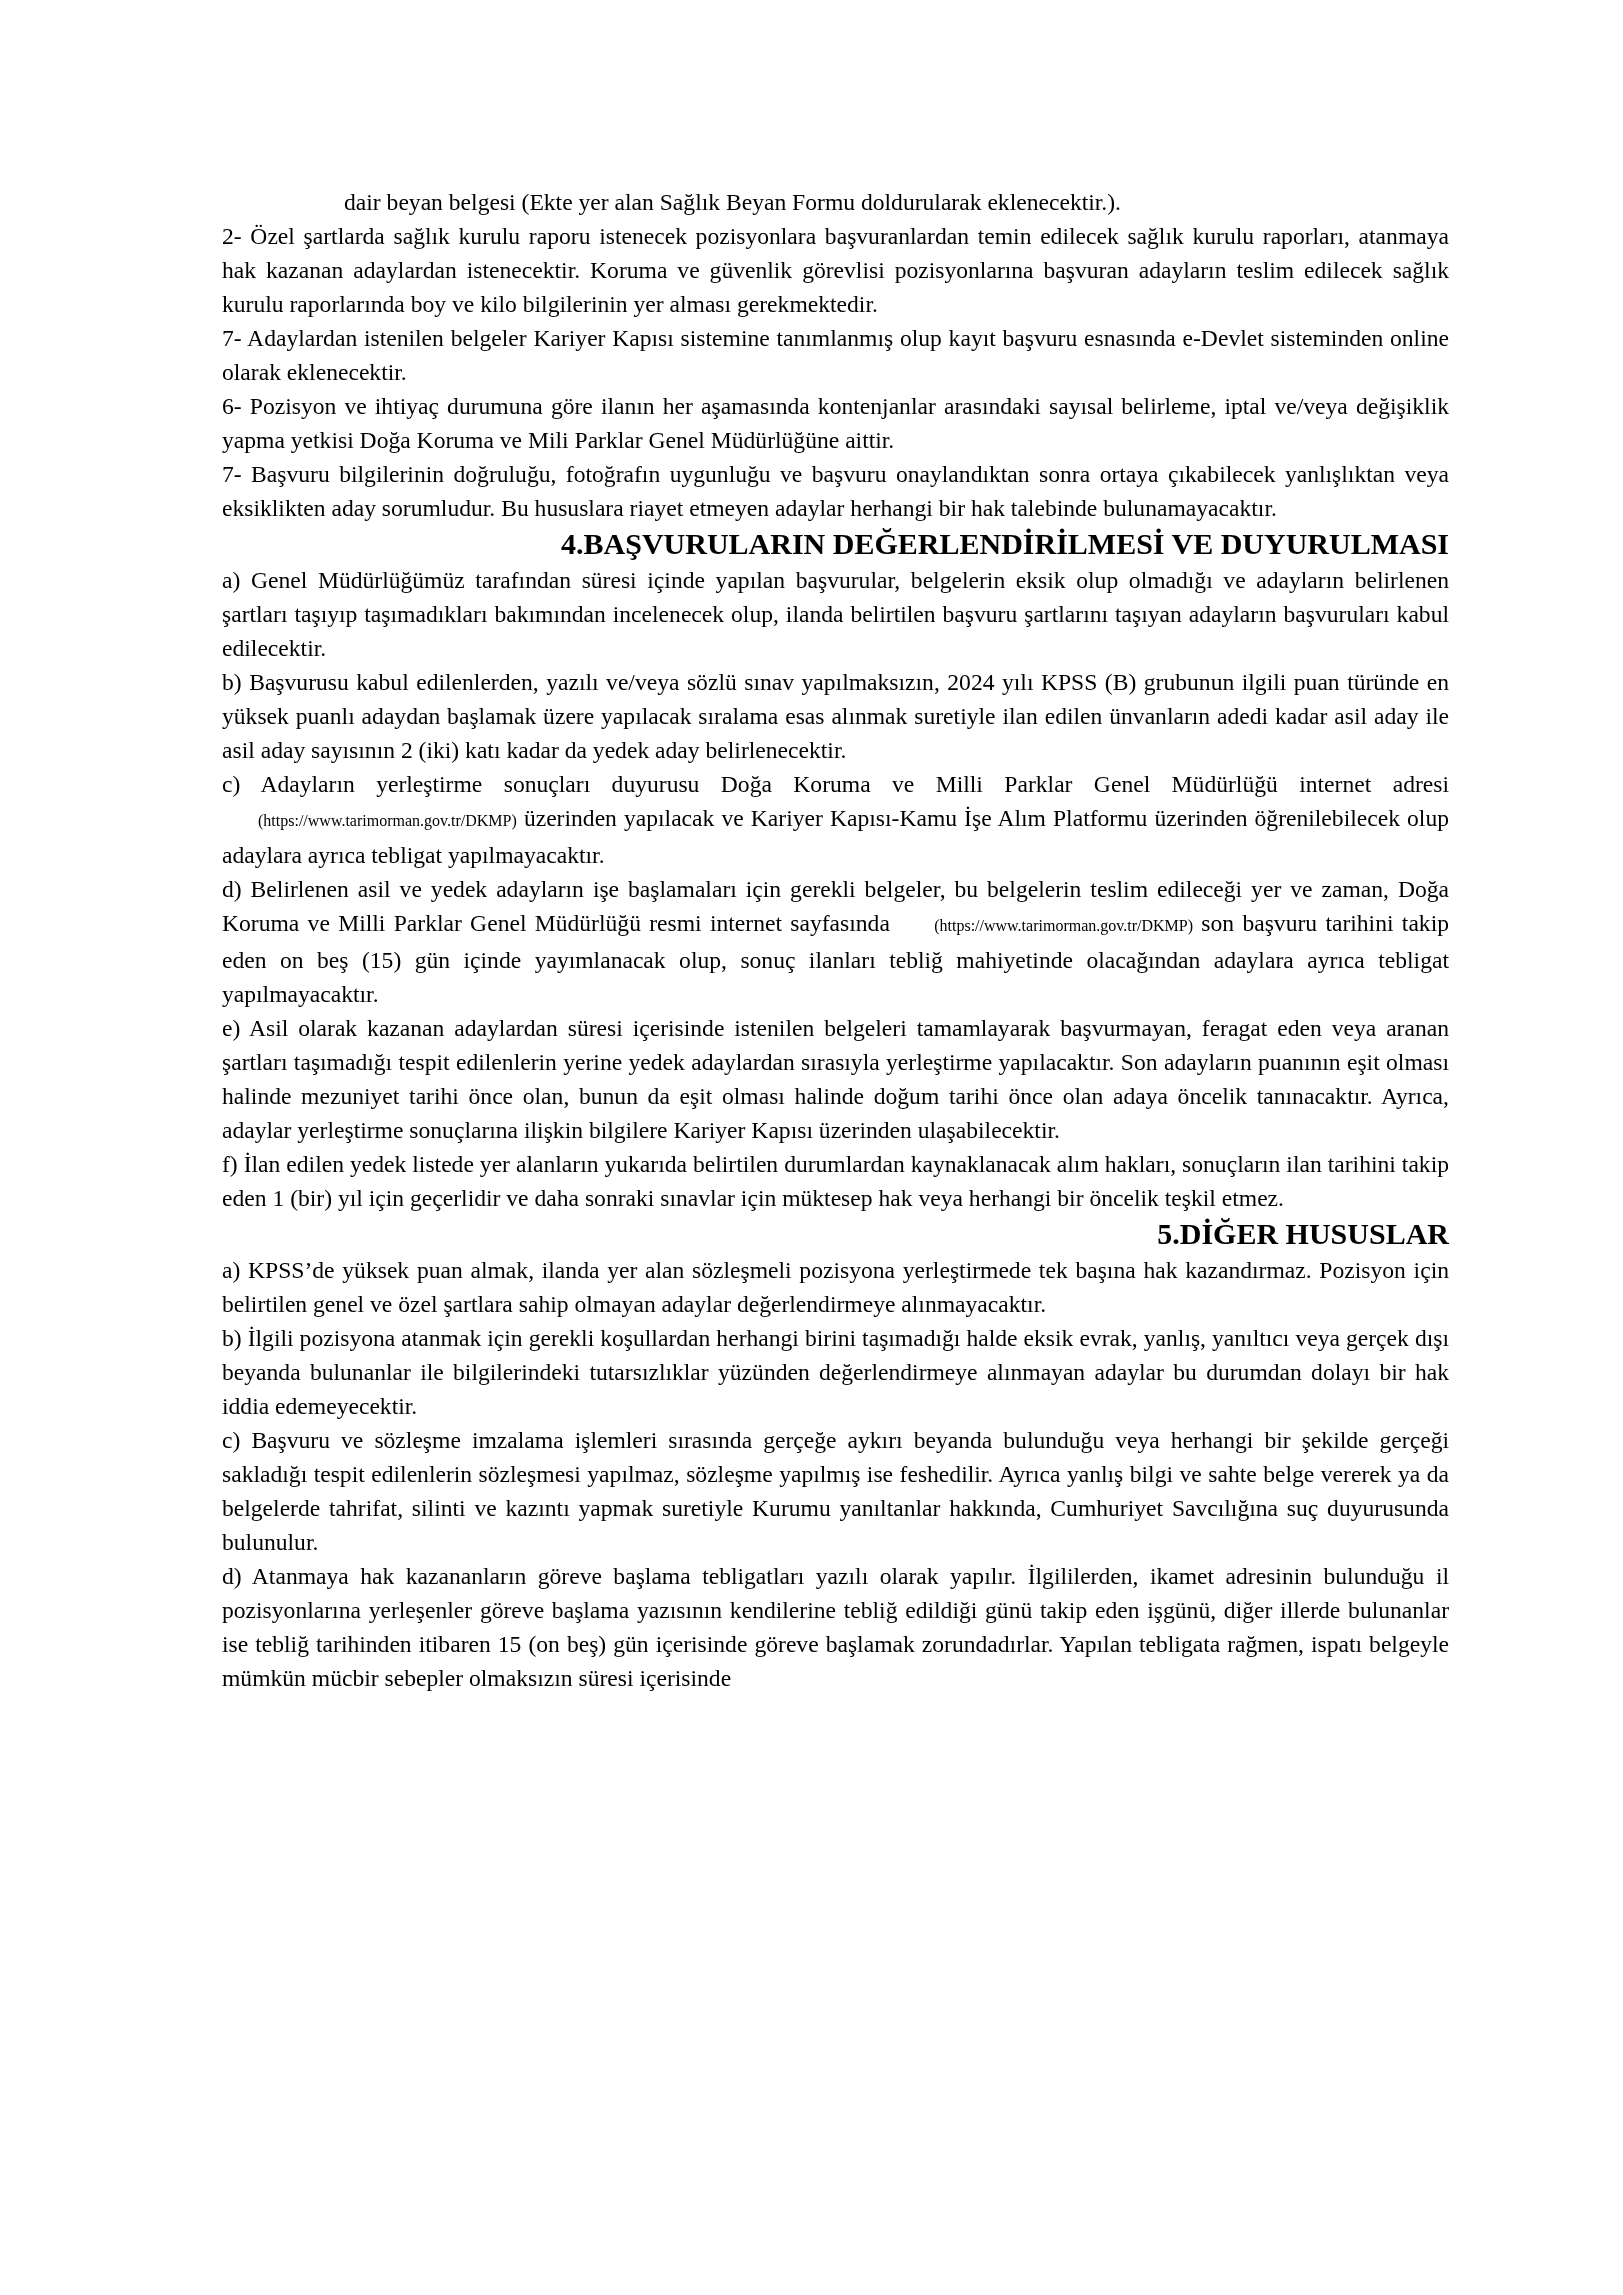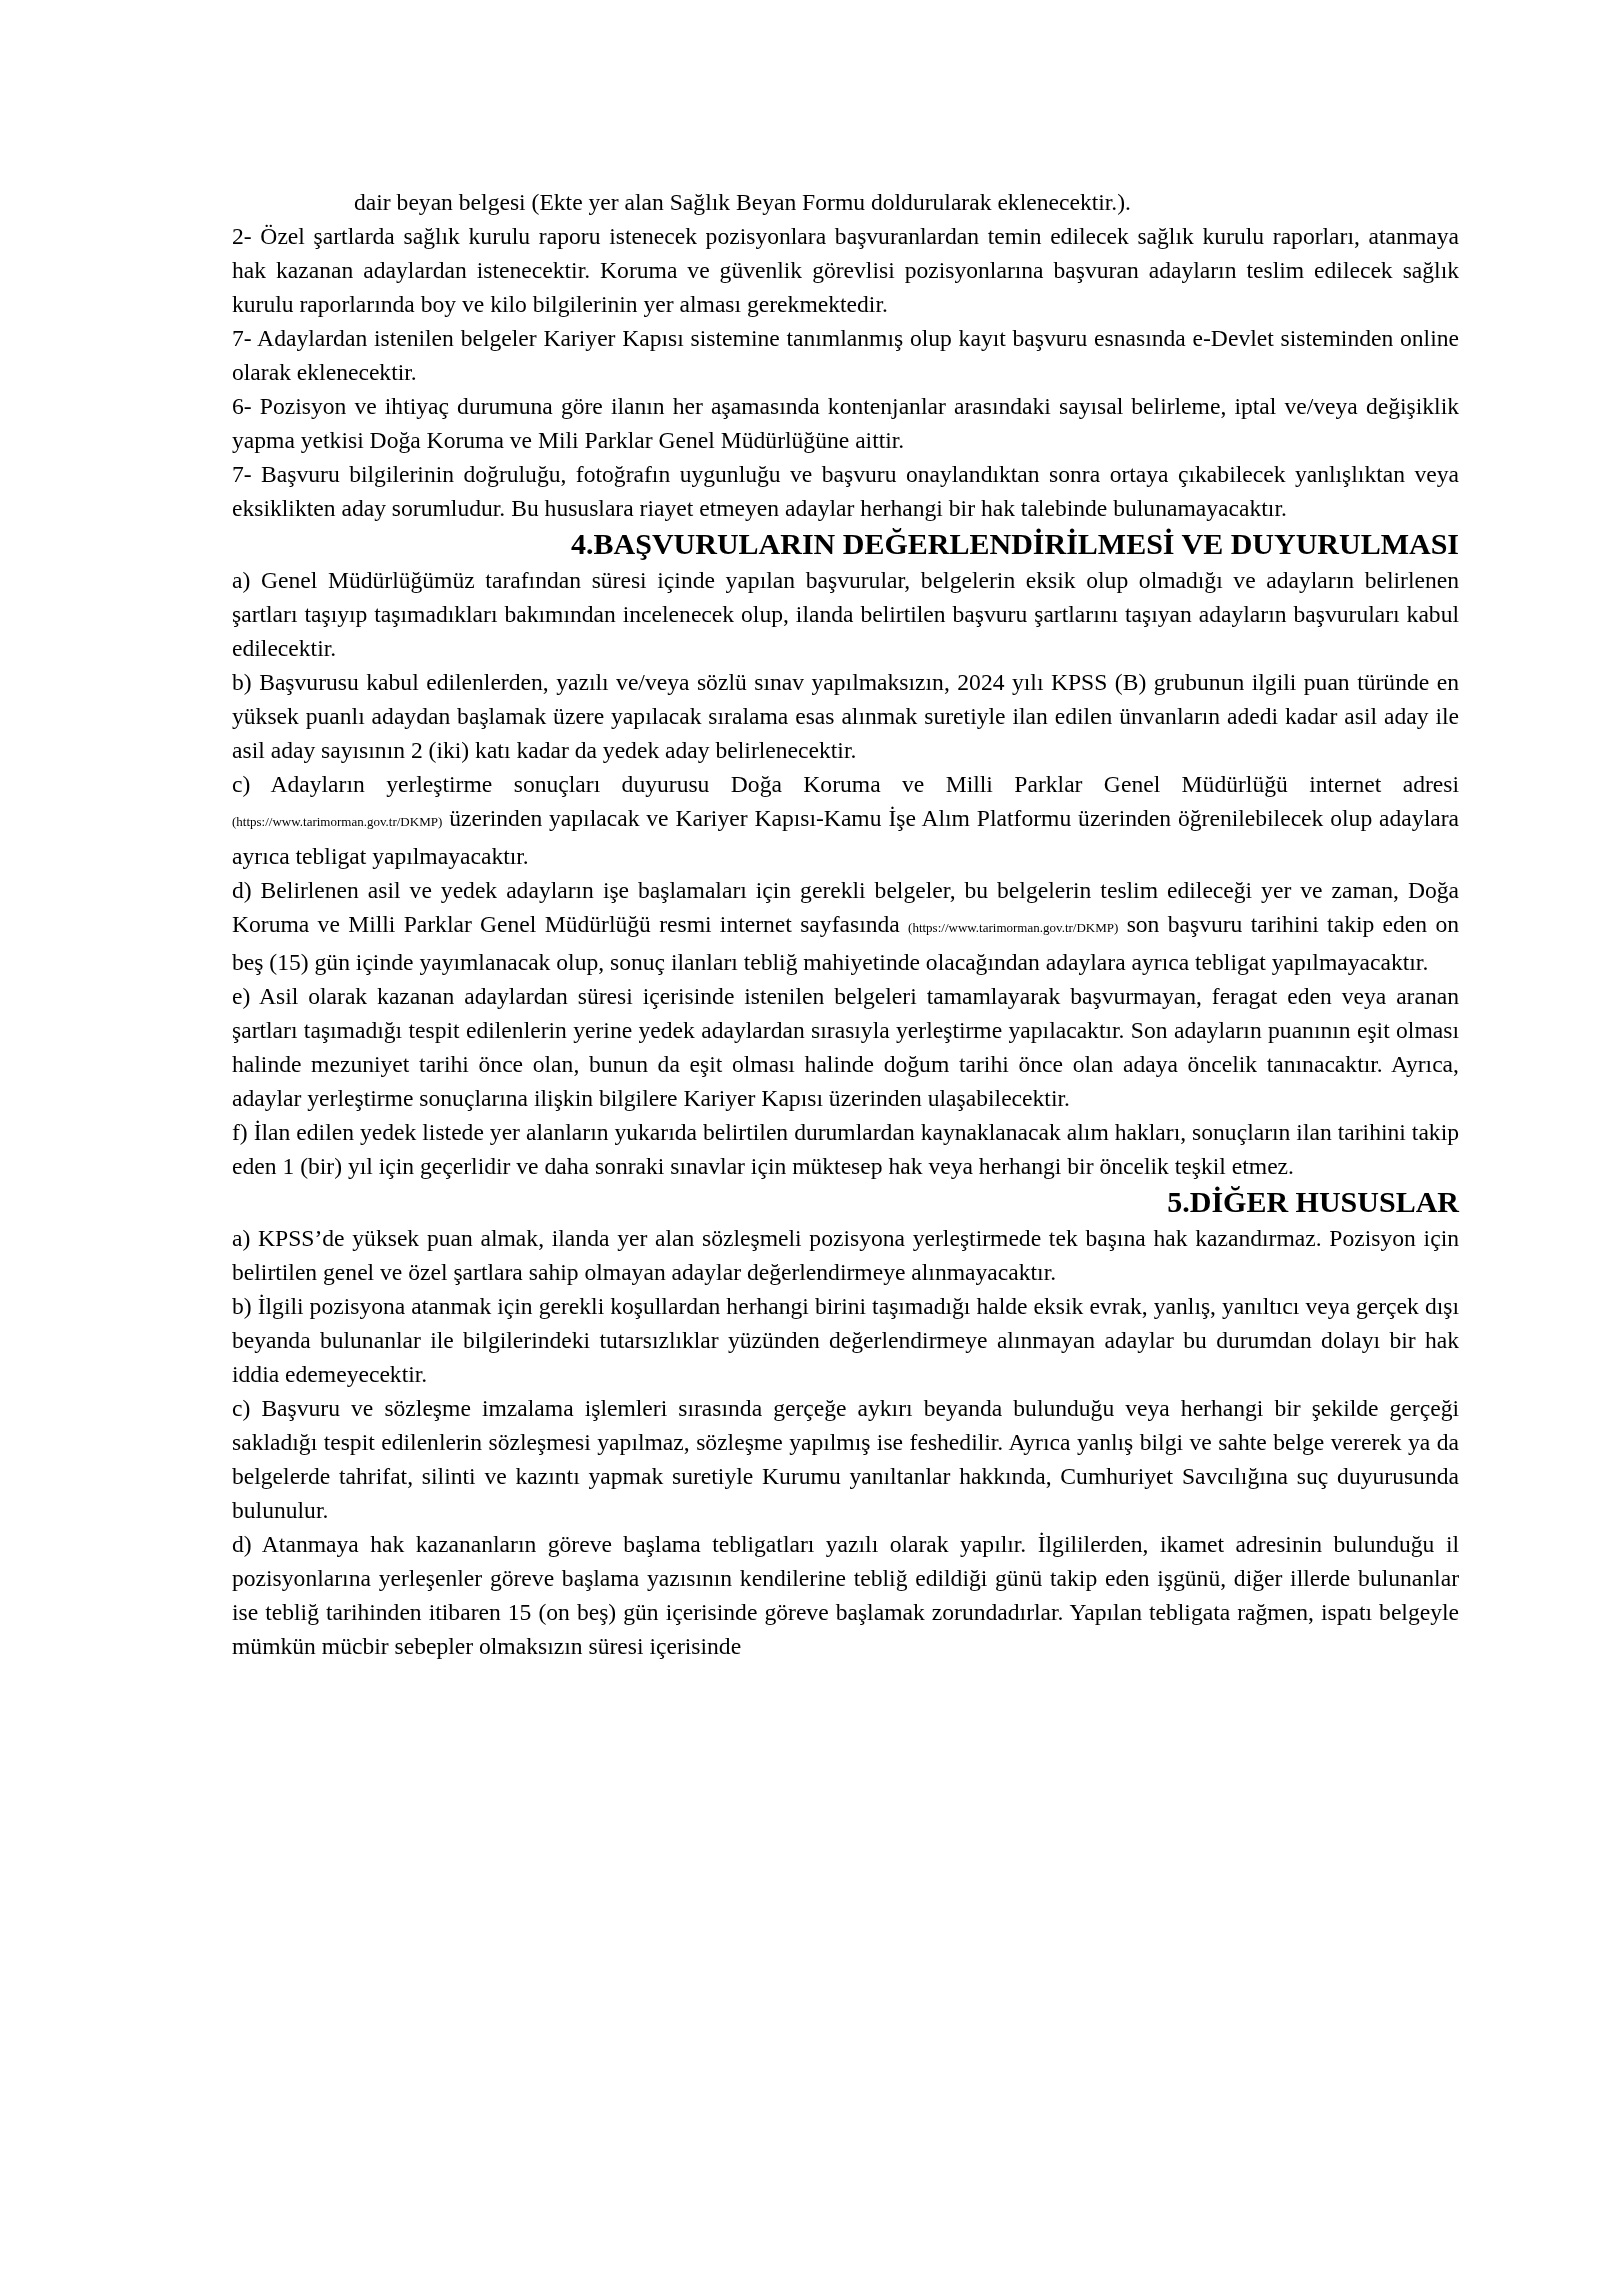--- a/index.html
+++ b/index.html
@@ -11,21 +11,21 @@
     position: relative;
     width: 1623px;
     height: 2295px;
     background: #ffffff;
     overflow: hidden;
     font-family: "Liberation Serif", serif;
     color: #000000;
   }
   .content {
     position: absolute;
-    left: 232px;
+    left: 222px;
     top: 185px;
     width: 1227px;
     font-size: 23.6px;
     line-height: 34px;
     text-align: justify;
     letter-spacing: 0px;
   }
   .content p {
     margin: 0;
     padding: 0;
@@ -38,21 +38,22 @@
     font-weight: bold;
     font-size: 30px;
     line-height: 38px;
     text-align: right;
   }
   .hnum {
     display: inline-block;
     min-width: 34px;
   }
   .url {
-    font-size: 13px;
+    font-size: 16px;
+    margin-left: 36px;
   }
 </style>
 </head>
 <body>
 
 <div class="page">
   <div class="content">
 
     <p class="cont">dair beyan belgesi (Ekte yer alan Sağlık Beyan Formu doldurularak eklenecektir.).</p>
 

